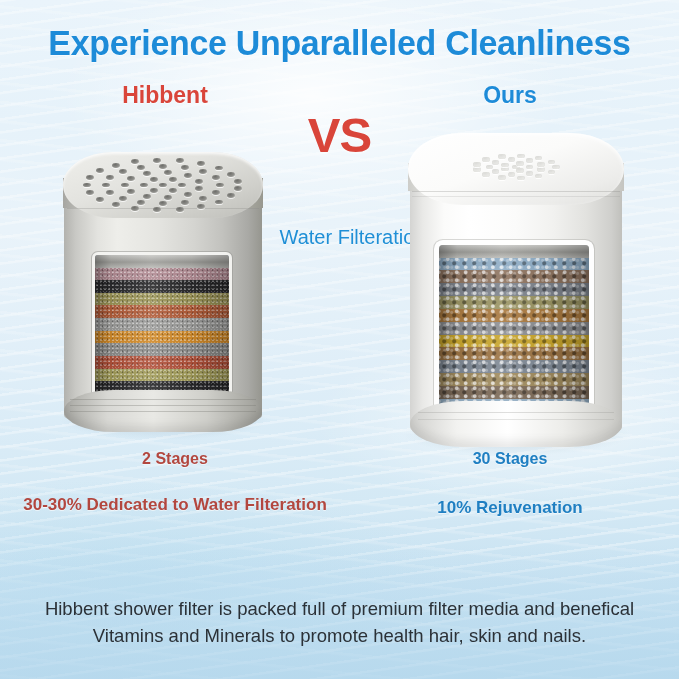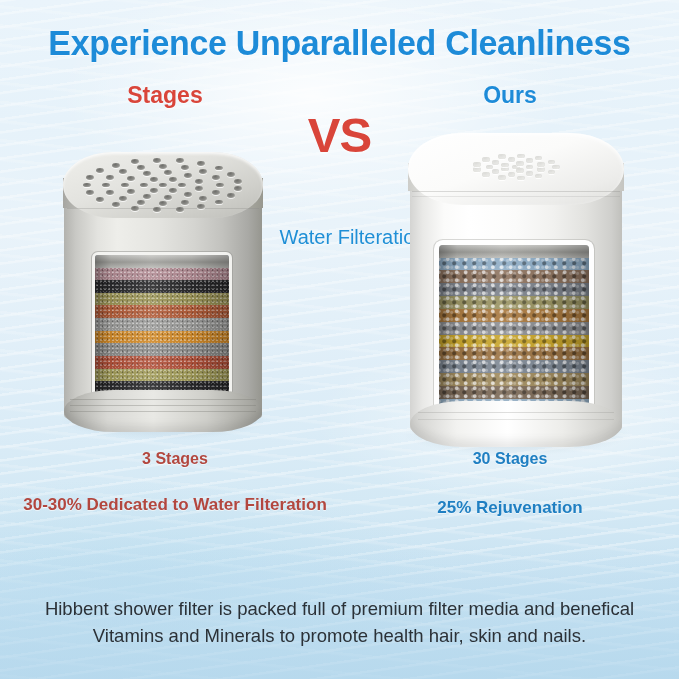--- a/index.html
+++ b/index.html
@@ -212,21 +212,21 @@
 <body>
 
 <div class="bg-layer bg-waves"></div>
 <div class="bg-layer bg-glow1"></div>
 <div class="bg-layer bg-glow2"></div>
 <div class="bg-layer bg-glow3"></div>
 <div class="bg-blur-band"></div>
 
 <div class="headline">Experience Unparalleled Cleanliness</div>
 
-<div class="col-label others">Stages</div>
+<div class="col-label others">Hibbent</div>
 <div class="col-label ours">Ours</div>
 
 <div class="vs">VS</div>
 
 <div class="center-caption">Water Filteration</div>
 
 <div class="ground-shadow" style="left:58px;top:400px;width:212px;height:40px;"></div>
 <div class="ground-shadow" style="left:402px;top:412px;width:230px;height:44px;"></div>
 
 <div class="cart" id="cart-left">
@@ -378,21 +378,21 @@
       <div class="hole white" style="width: 7.5px; height: 4.65px; left: 63.4123px; top: 34.3075px;"></div>
       <div class="hole white" style="width: 7.5px; height: 4.65px; left: 63.4123px; top: 29.0425px;"></div>
       <div class="hole white" style="width: 7.5px; height: 4.65px; left: 72.3096px; top: 24.3807px;"></div>
       <div class="hole white" style="width: 7.5px; height: 4.65px; left: 88.0658px; top: 21.3898px;"></div>
       <div class="hole white" style="width: 7.5px; height: 4.65px; left: 107.071px; top: 20.7552px;"></div>
       <div class="hole white" style="width: 7.5px; height: 4.65px; left: 124.973px; top: 22.6222px;"></div>
       <div class="hole white" style="width: 7.5px; height: 4.65px; left: 137.668px; top: 26.563px;"></div>
     </div>
 </div>
 
-<div class="stat left-col stat-title" id="left-stages">3 Stages</div>
+<div class="stat left-col stat-title" id="left-stages">2 Stages</div>
 <div class="stat left-col stat-body" id="left-desc">30-30% Dedicated to Water Filteration</div>
 
 <div class="stat right-col stat-title" id="right-stages">30 Stages</div>
 <div class="stat right-col stat-body" id="right-desc">
-  <div>25% Rejuvenation</div>
+  <div>10% Rejuvenation</div>
 </div>
 
 <div class="footer-text">Hibbent shower filter is packed full of premium filter media and benefical Vitamins and Minerals to promote health hair, skin and nails.</div>
 
 </body></html>

